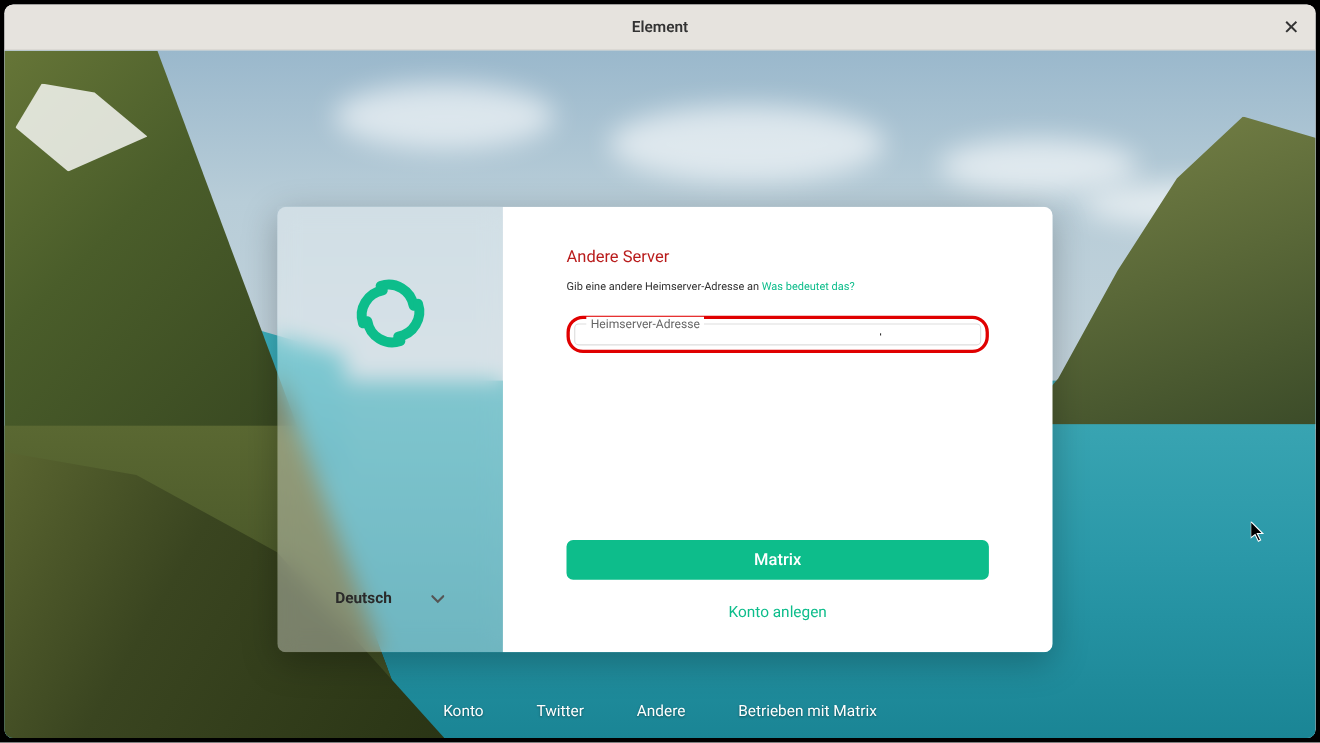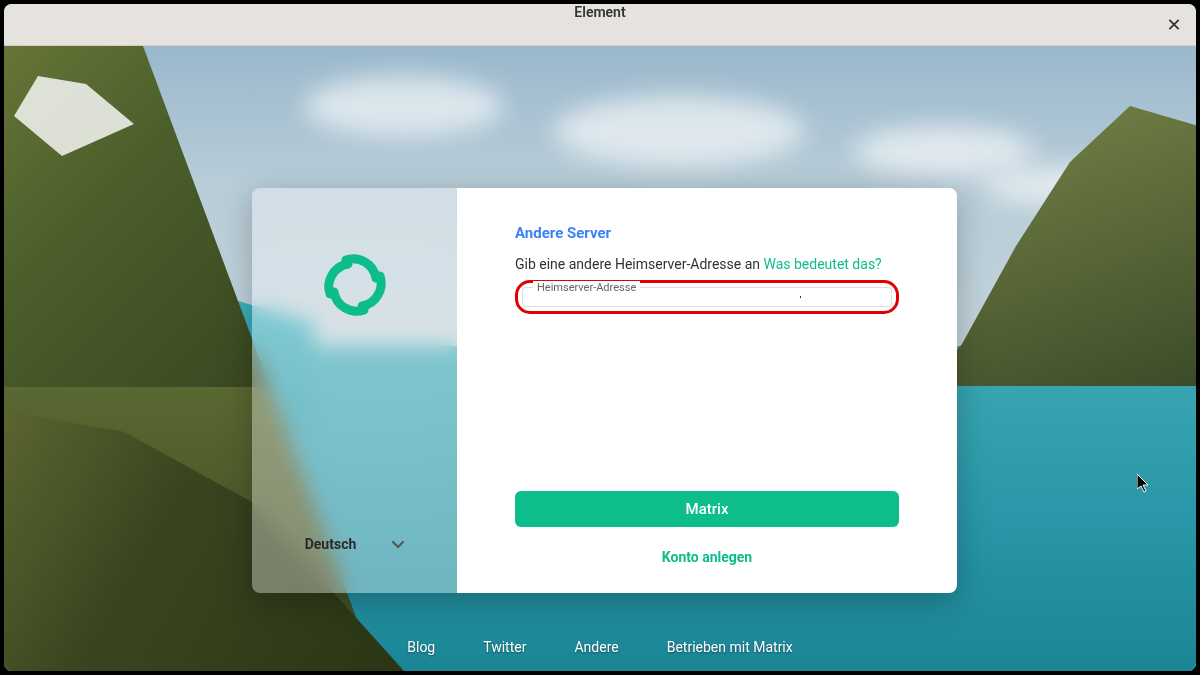--- a/index.html
+++ b/index.html
@@ -1,18 +1,18 @@
 <!DOCTYPE html>
 <html><head>
 <meta charset="utf-8">
 <style>
 * { margin: 0; padding: 0; box-sizing: border-box; font-family: -apple-system, BlinkMacSystemFont, "Segoe UI", Roboto, sans-serif; }
 body { width: 1200px; height: 675px; overflow: hidden; background: #000; position: relative; }
 .window { position: absolute; top: 4px; left: 4px; right: 4px; bottom: 4px; border-radius: 8px; overflow: hidden; background: #fff; display: flex; flex-direction: column; }
-.titlebar { height: 42px; background: #e6e3de; display: flex; align-items: flex-start; justify-content: center; position: relative; border-bottom: 1px solid #d0cdc8; }
+.titlebar { height: 42px; background: #e6e3de; display: flex; align-items: center; justify-content: center; position: relative; border-bottom: 1px solid #d0cdc8; }
 .titlebar-title { font-size: 14px; font-weight: 600; color: #333; }
 .titlebar-close { position: absolute; right: 12px; top: 50%; transform: translateY(-50%); width: 20px; height: 20px; display: flex; align-items: center; justify-content: center; cursor: pointer; font-size: 18px; color: #333; }
 .content { flex: 1; position: relative; background: linear-gradient(to bottom, #a8c4d4 0%, #b5cdd9 30%, #7db8c4 60%, #4ba8b8 100%); }
 .bg { position: absolute; inset: 0; overflow: hidden; }
 .sky { position: absolute; top: 0; left: 0; right: 0; height: 55%; background: linear-gradient(to bottom, #9ab8cc 0%, #b8cdd8 40%, #c5d4dc 100%); }
 .cloud { position: absolute; background: rgba(255,255,255,0.6); border-radius: 50%; filter: blur(12px); }
 .c1 { top: 30px; left: 300px; width: 200px; height: 60px; }
 .c2 { top: 50px; left: 550px; width: 250px; height: 70px; }
 .c3 { top: 80px; left: 850px; width: 180px; height: 50px; }
 .c4 { top: 120px; left: 980px; width: 200px; height: 40px; }
@@ -25,31 +25,31 @@
 .ridge { position: absolute; bottom: 0; left: 0; width: 400px; height: 260px; background: linear-gradient(120deg, #5a6530 0%, #3a4520 40%, #2a3515 100%); clip-path: polygon(0 0, 30% 8%, 62% 35%, 100% 100%, 0 100%); }
 .auth-card { position: absolute; top: 142px; left: 248px; width: 705px; height: 405px; border-radius: 8px; display: flex; box-shadow: 0 8px 32px rgba(0,0,0,0.25); overflow: hidden; }
 .card-left { width: 205px; background: rgba(255,255,255,0.35); backdrop-filter: blur(10px); display: flex; flex-direction: column; align-items: center; justify-content: space-between; padding: 60px 0 32px 0; }
 .logo { width: 74px; height: 74px; position: relative; }
 .logo svg { width: 100%; height: 100%; }
 .lang-select { display: flex; align-items: center; gap: 36px; cursor: pointer; padding: 8px 12px; }
 .lang-label { font-size: 14px; font-weight: 700; color: #2a2a2a; }
 .chevron { color: #555; }
 .card-right { flex: 1; background: #fff; padding: 36px 58px 28px 58px; display: flex; flex-direction: column; }
 .heading { font-size: 28px; font-weight: 700; color: #1a1a1a; margin-bottom: 20px; }
-.subheading { font-size: 15px; font-weight: 700; color: #3b82f6; margin-bottom: 14px; }
-.helptext { font-size: 14px; color: #333; margin-bottom: 8px; }
+.subheading { font-size: 15px; font-weight: 400; color: #b91c1c; margin-bottom: 14px; }
+.helptext { font-size: 10px; color: #333; margin-bottom: 20px; }
 .help-link { color: #0dbd8b; text-decoration: none; cursor: pointer; }
 .input-wrap { position: relative; border: 3px solid #e00000; border-radius: 15px; padding: 4px; }
 .input-field { position: relative; border: 1px solid #ddd; border-radius: 4px; padding: 10px 12px 8px 12px; display: flex; align-items: center; }
 .input-label-float { position: absolute; top: -7px; left: 10px; background: #fff; padding: 0 4px; font-size: 11px; color: #666; }
 .input-value { font-size: 15px; color: #1a1a1a; flex: 1; cursor: text; }
 .input-cursor { position: absolute; right: 90px; top: 8px; bottom: 8px; width: 1px; background: #333; }
 .spacer { flex: 1; }
 .btn-primary { width: 100%; height: 36px; background: #0dbd8b; color: #fff; border: none; border-radius: 6px; font-size: 15px; font-weight: 500; cursor: pointer; margin-bottom: 22px; }
-.create-link { text-align: center; font-size: 14px; color: #0dbd8b; cursor: pointer; font-weight: 700; }
+.create-link { text-align: center; font-size: 14px; color: #0dbd8b; cursor: pointer; font-weight: 400; }
 .footer { position: absolute; bottom: 16px; left: 0; right: 0; display: flex; justify-content: center; gap: 48px; }
 .footer a { color: #fff; font-size: 14px; text-decoration: none; cursor: pointer; text-shadow: 0 1px 2px rgba(0,0,0,0.4); }
 .mouse-cursor { position: absolute; top: 428px; left: 1133px; width: 16px; height: 20px; pointer-events: none; z-index: 100; }
 </style>
 </head>
 <body>
 
 <div class="window">
   <div class="titlebar">
     <span class="titlebar-title">Element</span>
@@ -105,21 +105,21 @@
             <span class="input-cursor"></span>
           </div>
         </div>
         <div class="spacer"></div>
         <button class="btn-primary">Matrix</button>
         <div class="create-link">Konto anlegen</div>
       </div>
     </div>
 
     <div class="footer">
-      <a>Blog</a>
+      <a>Konto</a>
       <a>Twitter</a>
       <a>Andere</a>
       <a>Betrieben mit Matrix</a>
     </div>
 
     <div class="mouse-cursor">
       <svg viewBox="0 0 16 20">
           <path d="M0 0 L0 15 L4 12 L7 18 L9 17 L6 11 L11 11 Z" fill="#000" stroke="#fff" stroke-width="1"></path>
         </svg>
     </div>

